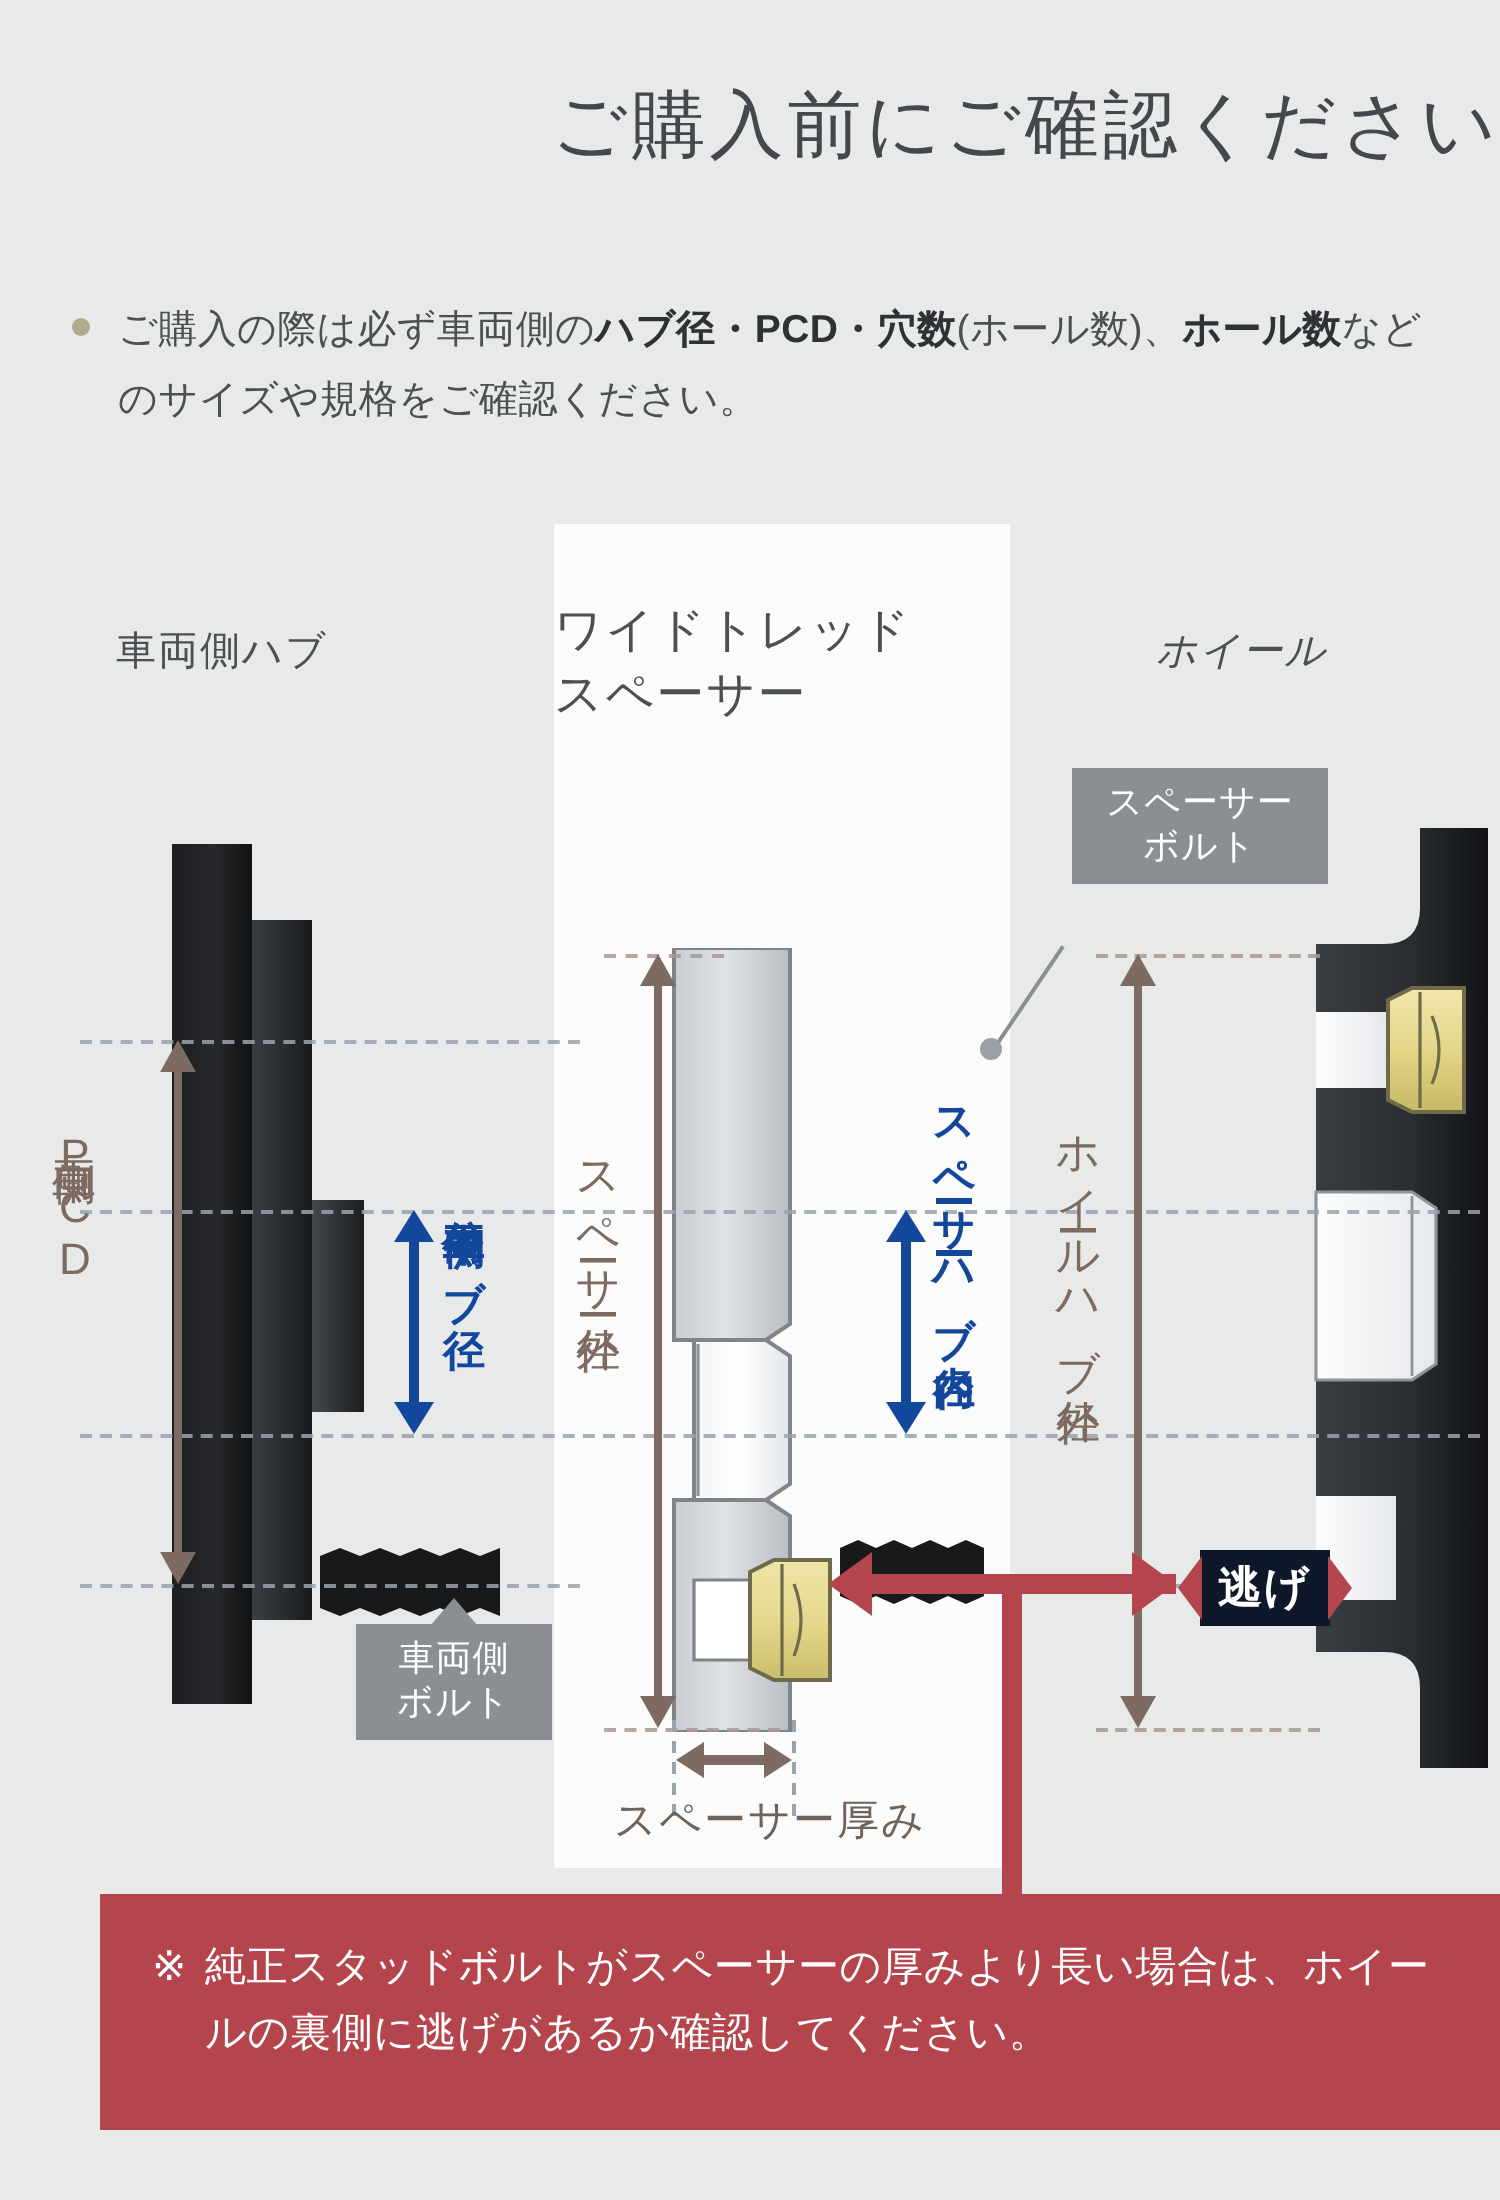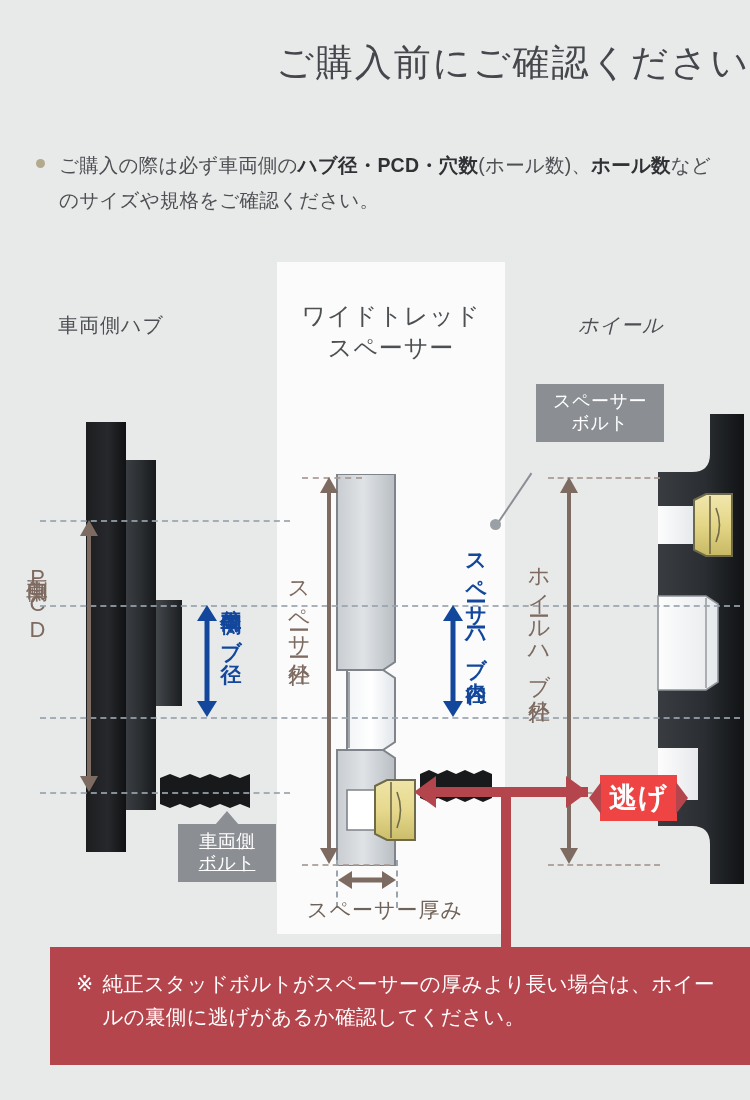--- a/index.html
+++ b/index.html
@@ -27,21 +27,21 @@
   }
   .bullet-text b{font-weight:bold;color:#2f3234;}
 
   
   .stage{position:absolute;left:0;top:262px;width:750px;height:700px;}
   .white-panel{
     position:absolute;left:277px;top:0;width:228px;height:672px;
     background:#fbfbfb;
   }
   .panel-head{
-    position:absolute;top:38px;width:228px;left:277px;text-align:center;
+    position:absolute;top:38px;width:228px;left:277px;
     font-size:24px;line-height:1.32;color:#4d5053;letter-spacing:1px;
   }
   .col-head{
     position:absolute;font-size:20px;color:#4d5053;letter-spacing:1px;
   }
   .col-head.left{left:58px;top:50px;}
   .col-head.right{left:578px;top:50px;font-style:italic;}
 
   
   .vtext{
@@ -89,21 +89,21 @@
   .callout .nub{
     position:absolute;width:0;height:0;
     border-left:12px solid transparent;border-right:12px solid transparent;
     border-top:14px solid #8b8f93;left:50%;margin-left:-12px;bottom:-13px;
   }
   .leader{position:absolute;background:#8b8f93;transform-origin:0 0;height:2px;}
   .leader-dot{position:absolute;width:11px;height:11px;border-radius:50%;background:#9aa0a6;}
 
   
   .red-badge{
-    position:absolute;background:#ef4444;color:#fff;font-size:28px;
+    position:absolute;background:#0f172a;color:#fff;font-size:22px;
     font-weight:bold;padding:4px 9px;letter-spacing:1px;
   }
   .red-badge .tip{
     position:absolute;width:0;height:0;top:50%;transform:translateY(-50%);
     border-top:16px solid transparent;border-bottom:16px solid transparent;
   }
   .red-badge .tip.l{border-right:12px solid #b5454c;left:-11px;}
   .red-badge .tip.r{border-left:12px solid #b5454c;right:-11px;}
 
   .red-line{position:absolute;background:#b5454c;}
@@ -319,21 +319,21 @@
     <span class="vtext">ホイールハブ外径</span>
   </div>
 
   <div class="harrow brown" style="left:338px;top:608px;width:58px;height:20px;">
     <div class="head lf"></div>
     <div class="shaft" style="left:12px;width:34px;"></div>
     <div class="head rt"></div>
   </div>
   <div style="position:absolute;left:307px;top:634px;font-size:21px;color:#6f6259;letter-spacing:1px;">スペーサー厚み</div>
 
-  <div class="callout" style="left:178px;top:562px;width:76px;text-decoration:underline;">
+  <div class="callout" style="left:178px;top:550px;width:76px;">
     <div class="nub" style="top:-13px;bottom:auto;border-top:none;border-bottom:14px solid #8b8f93;"></div>
     <div>車両側</div>
     <div>ボルト</div>
   </div>
 
   <div class="callout" style="left:536px;top:122px;width:106px;">
     <div>スペーサー</div>
     <div>ボルト</div>
   </div>
   <div class="leader" style="left:496px;top:262px;width:62px;transform:rotate(-56deg);"></div>

